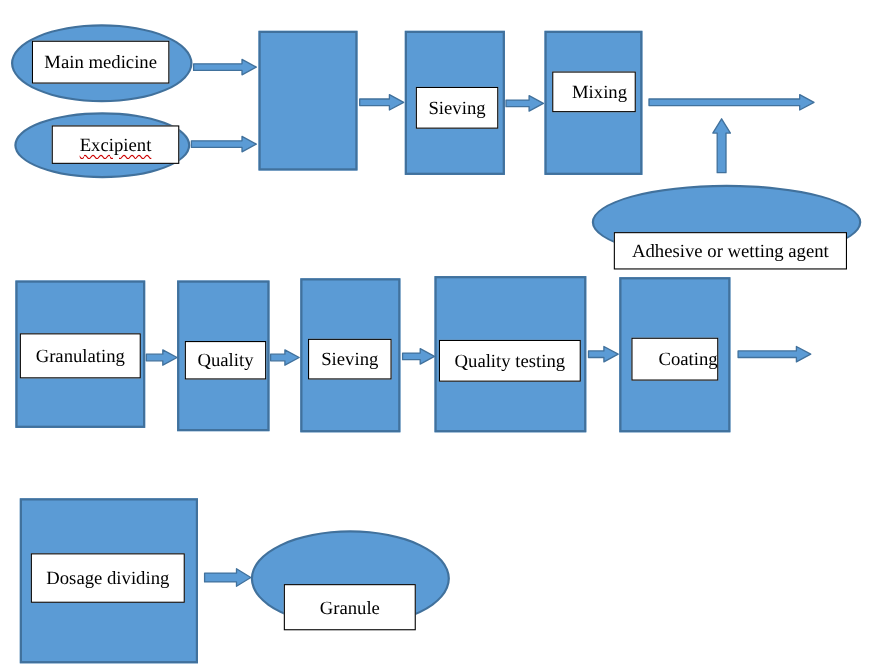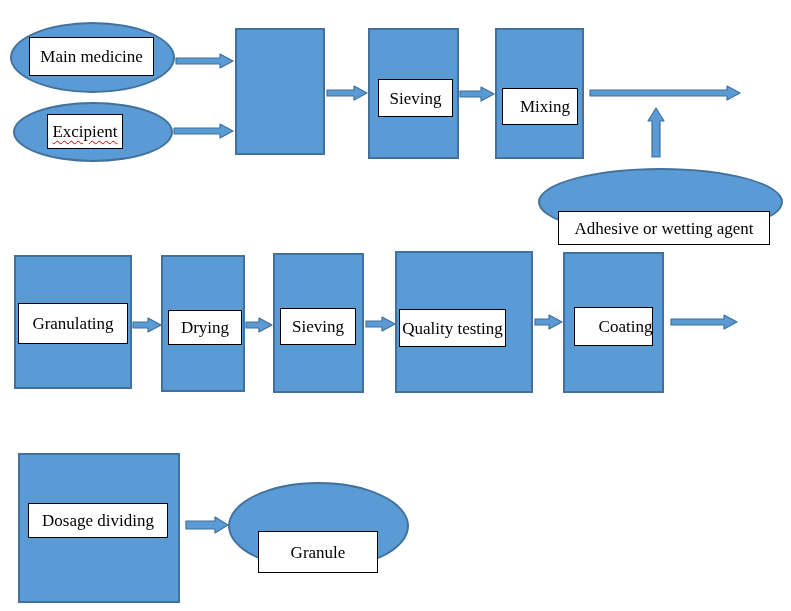--- a/index.html
+++ b/index.html
@@ -65,31 +65,31 @@
   #s-granulating     {left:14px;  top:255px; width:118px; height:134px;}
   #s-drying          {left:161px; top:255px; width:84px;  height:137px;}
   #s-sieving-2       {left:273px; top:253px; width:91px;  height:140px;}
   #s-quality-testing {left:395px; top:251px; width:138px; height:142px;}
   #s-coating         {left:563px; top:252px; width:101px; height:141px;}
   #s-dosage-dividing {left:18px;  top:453px; width:162px; height:150px;}
   #s-granule         {left:228px; top:482px; width:181px; height:88px;}
 
   
   #l-main-medicine   {left:29px;  top:37px;  width:125px; height:39px;}
-  #l-excipient       {left:47px;  top:114px; width:76px;  height:35px;}
+  #l-excipient       {left:47px;  top:114px; width:116px;  height:35px;}
   #l-grinding        {left:237px; top:76px;  width:85px;  height:40px;}
   #l-sieving-1       {left:378px; top:79px;  width:75px;  height:38px;}
-  #l-mixing          {left:502px; top:88px;  width:76px;  height:37px;padding-left:10px;}
+  #l-mixing          {left:502px; top:65px;  width:76px;  height:37px;padding-left:10px;}
   #l-adhesive        {left:558px; top:187px; width:212px; height:34px;margin-top:24px;}
   #l-granulating     {left:18px;  top:303px; width:110px; height:41px;}
   #l-drying          {left:168px; top:310px; width:74px;  height:35px;}
   #l-sieving-2       {left:280px; top:308px; width:76px;  height:37px;}
-  #l-quality-testing {left:399px; top:309px; width:107px; height:38px;}
+  #l-quality-testing {left:399px; top:309px; width:129px; height:38px;}
   #l-coating         {left:574px; top:307px; width:79px;  height:39px;padding-left:24px;}
-  #l-dosage-dividing {left:28px;  top:503px; width:140px; height:35px;}
+  #l-dosage-dividing {left:28px;  top:503px; width:140px; height:45px;}
   #l-granule         {left:258px; top:503px; width:120px; height:42px;margin-top:28px;}
 </style>
 </head>
 <body>
 
 <div class="canvas">
 
   <svg class="arrows" width="791" height="611" viewBox="0 0 791 611" aria-hidden="true">
     <polygon class="arrow" points="176,58 220,58 220,54 233,61 220,68 220,64 176,64"></polygon>
     <polygon class="arrow" points="174,128 220,128 220,124 233,131 220,138 220,134 174,134"></polygon>
@@ -120,20 +120,20 @@
   <div class="shape ellipse" id="s-granule"></div>
 
   <div class="label" id="l-main-medicine">Main medicine</div>
   <div class="label" id="l-excipient">
       <span class="misspelled">Excipient</span>
     </div>
   <div class="label" id="l-sieving-1">Sieving</div>
   <div class="label" id="l-mixing">Mixing</div>
   <div class="label" id="l-adhesive">Adhesive or wetting agent</div>
   <div class="label" id="l-granulating">Granulating</div>
-  <div class="label" id="l-drying">Drying</div>
+  <div class="label" id="l-drying">Quality</div>
   <div class="label" id="l-sieving-2">Sieving</div>
   <div class="label" id="l-quality-testing">Quality testing</div>
   <div class="label" id="l-coating">Coating</div>
   <div class="label" id="l-dosage-dividing">Dosage dividing</div>
   <div class="label" id="l-granule">Granule</div>
 
 </div>
 
 </body></html>

